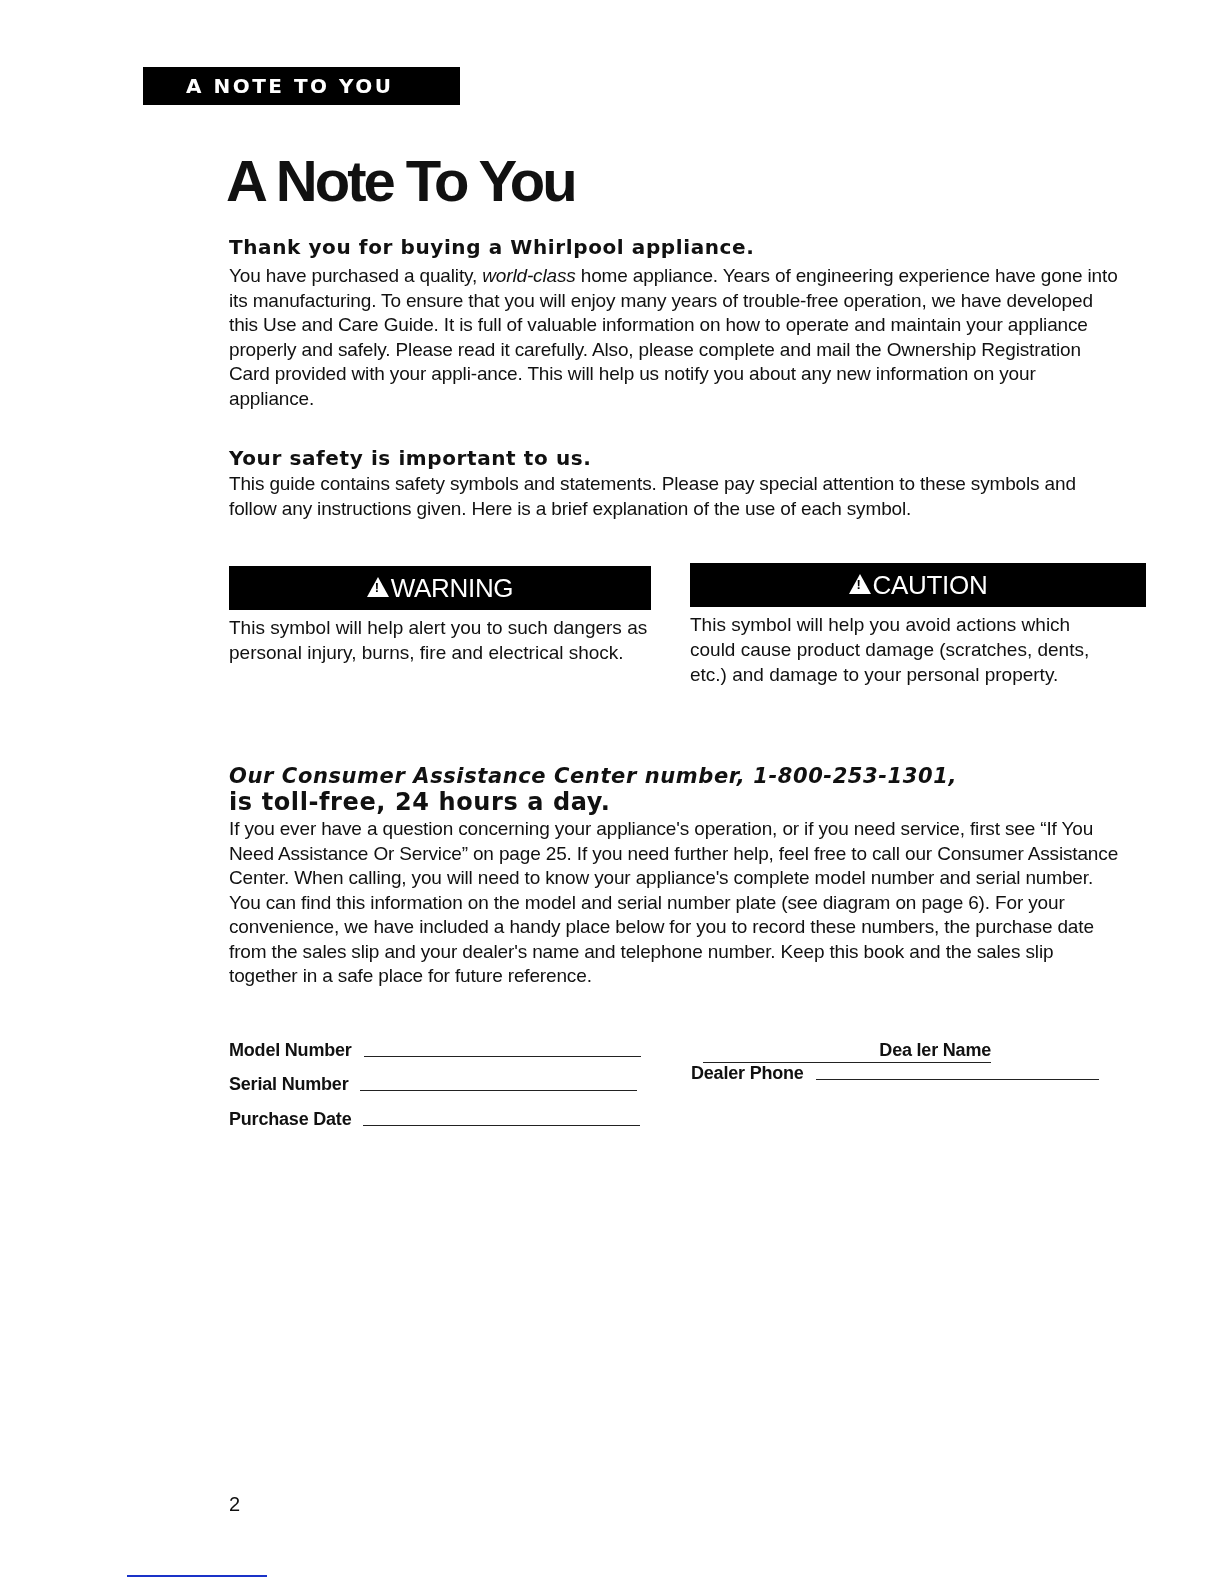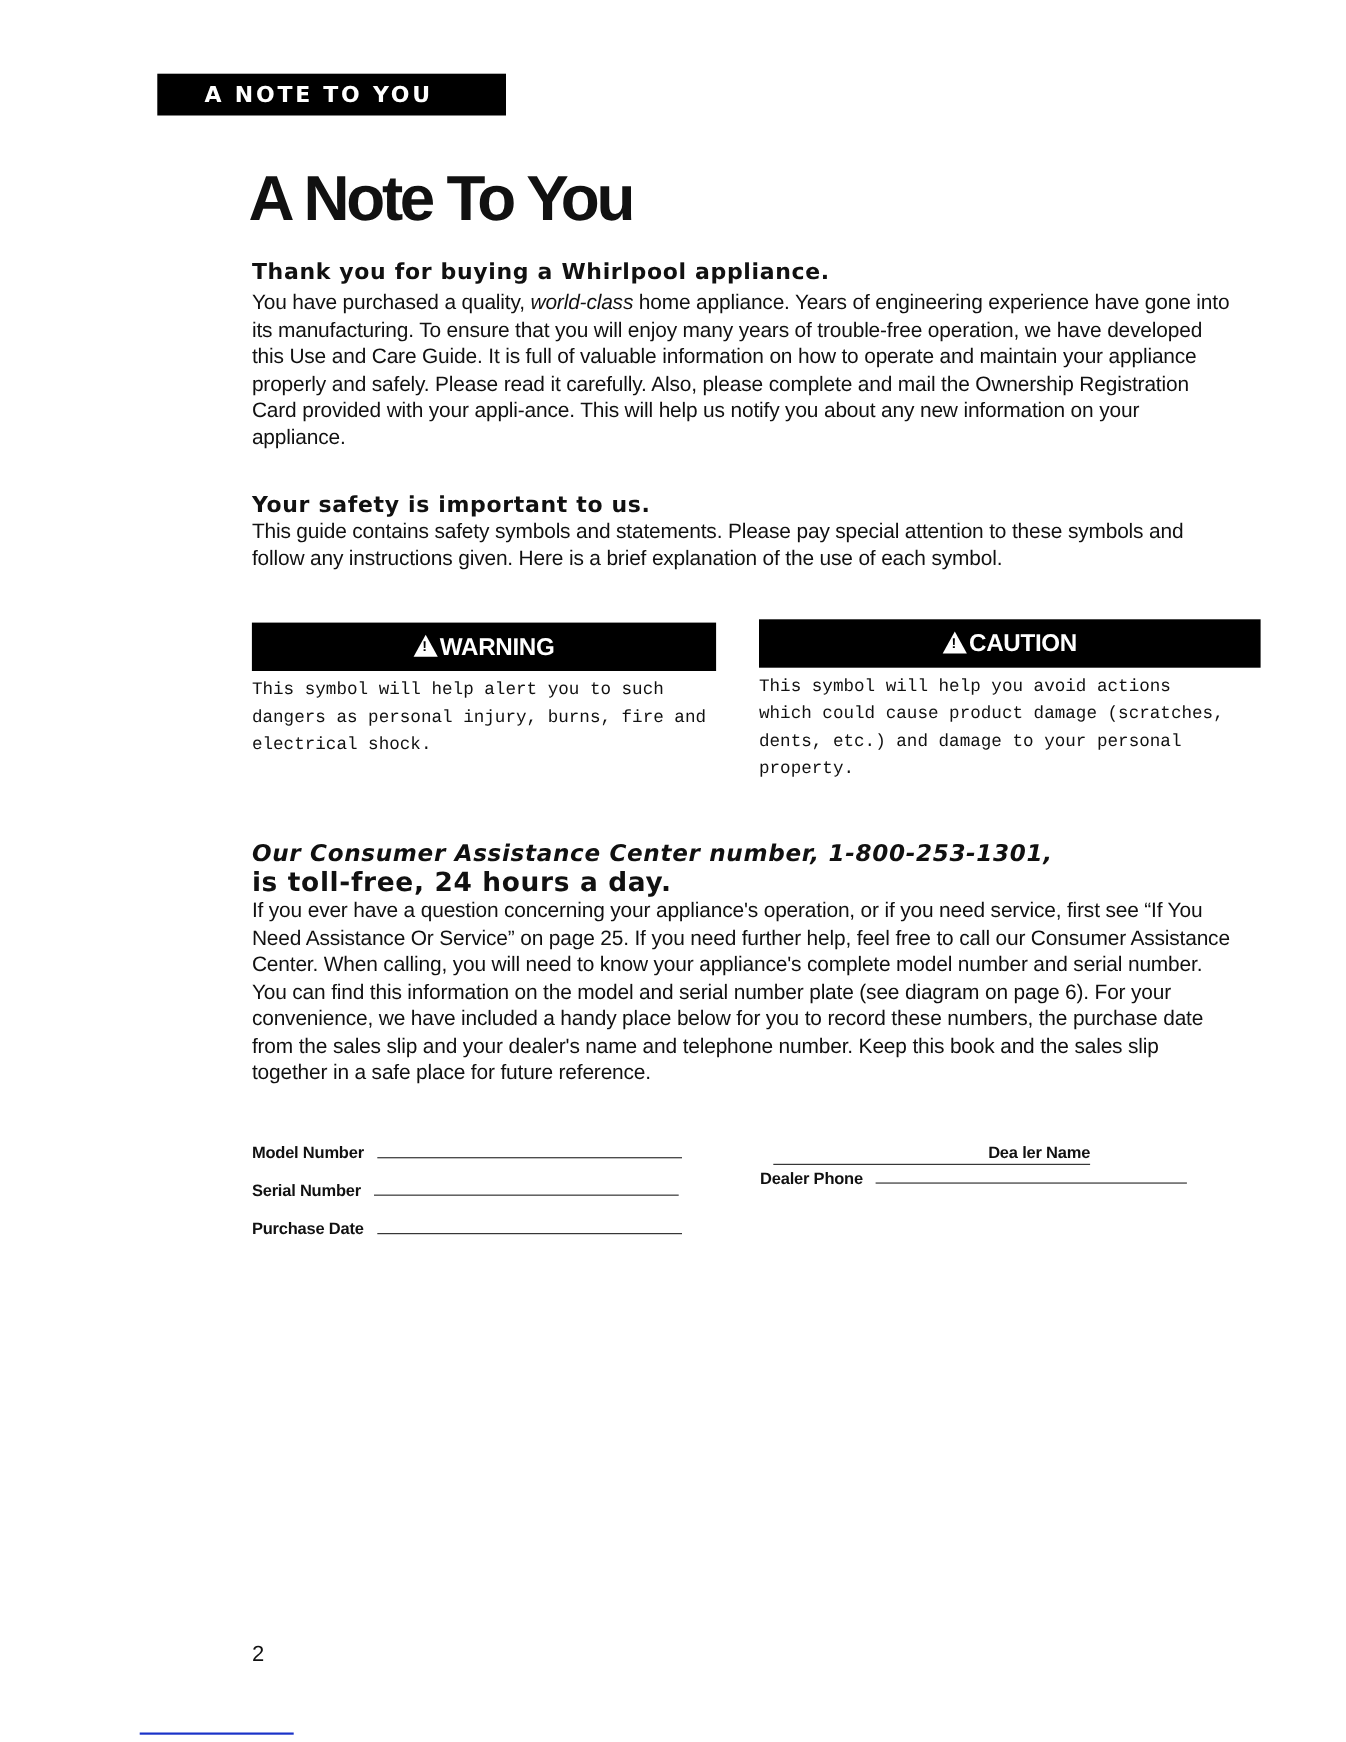--- a/index.html
+++ b/index.html
@@ -12,29 +12,29 @@
   .page-title { position: absolute; left: 226px; top: 146px; margin: 0;
                 font-family: "Liberation Sans", sans-serif; font-weight: bold;
                 font-size: 58px; letter-spacing: -3px; line-height: 70px; }
   .h2 { position: absolute; left: 229px; margin: 0; font-family: "DejaVu Sans", sans-serif;
         font-weight: bold; font-size: 20px; letter-spacing: 0.6px; line-height: 26px; }
   .para { position: absolute; left: 229px; width: 890px; margin: 0; font-size: 19px;
           line-height: 24.5px; letter-spacing: -0.15px; }
   .para em { font-style: italic; }
   .signal { position: absolute; height: 44px; background: #000; color: #fff;
             display: flex; align-items: center; justify-content: center;
-            font-size: 22px; font-weight: bold; letter-spacing: -0.3px; }
+            font-size: 26px; font-weight: normal; letter-spacing: -0.3px; }
   .signal .tri { display: inline-block; width: 0; height: 0; border-left: 11px solid transparent;
                  border-right: 11px solid transparent; border-bottom: 20px solid #fff;
                  position: relative; margin-right: 2px; top: -1px; }
   .signal .tri::after { content: "!"; position: absolute; left: -3px; top: 4px; font-size: 13px;
                         color: #000; font-weight: bold; line-height: 14px; }
-  .sig-text { position: absolute; width: 430px; font-size: 16px; line-height: 25px; margin: 0; font-family: Liberation Mono, monospace; }
+  .sig-text { position: absolute; width: 430px; font-size: 19px; line-height: 25px; margin: 0; }
   .form-row { position: absolute; display: flex; align-items: flex-end; }
-  .form-label { font-size: 15px; font-weight: bold; white-space: nowrap; letter-spacing: -0.2px; }
+  .form-label { font-size: 18px; font-weight: bold; white-space: nowrap; letter-spacing: -0.2px; }
   .form-line { border-bottom: 1.5px solid #222; height: 1px; margin-left: 12px; margin-bottom: 4px; }
   .page-num { position: absolute; left: 229px; top: 1493px; font-size: 20px; }
   .blue-rule { position: absolute; left: 127px; top: 1575px; width: 140px; height: 1.5px; background: #1a33c8; }
 </style>
 </head>
 <body>
 
 <div class="tab-banner">
   <span>A NOTE TO YOU</span>
 </div>

